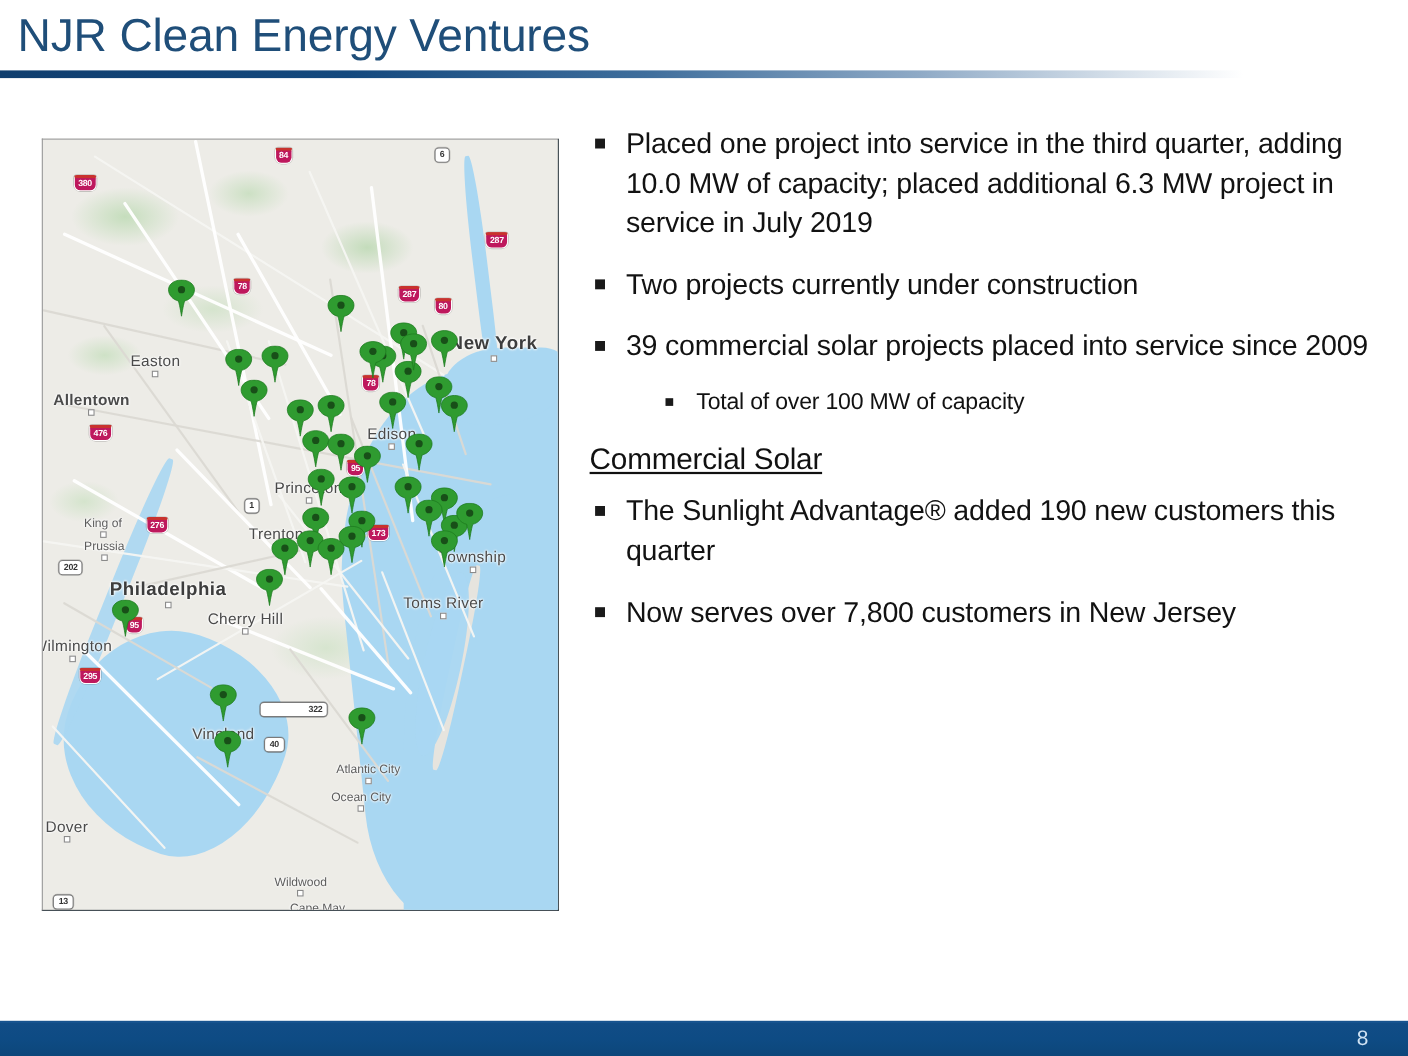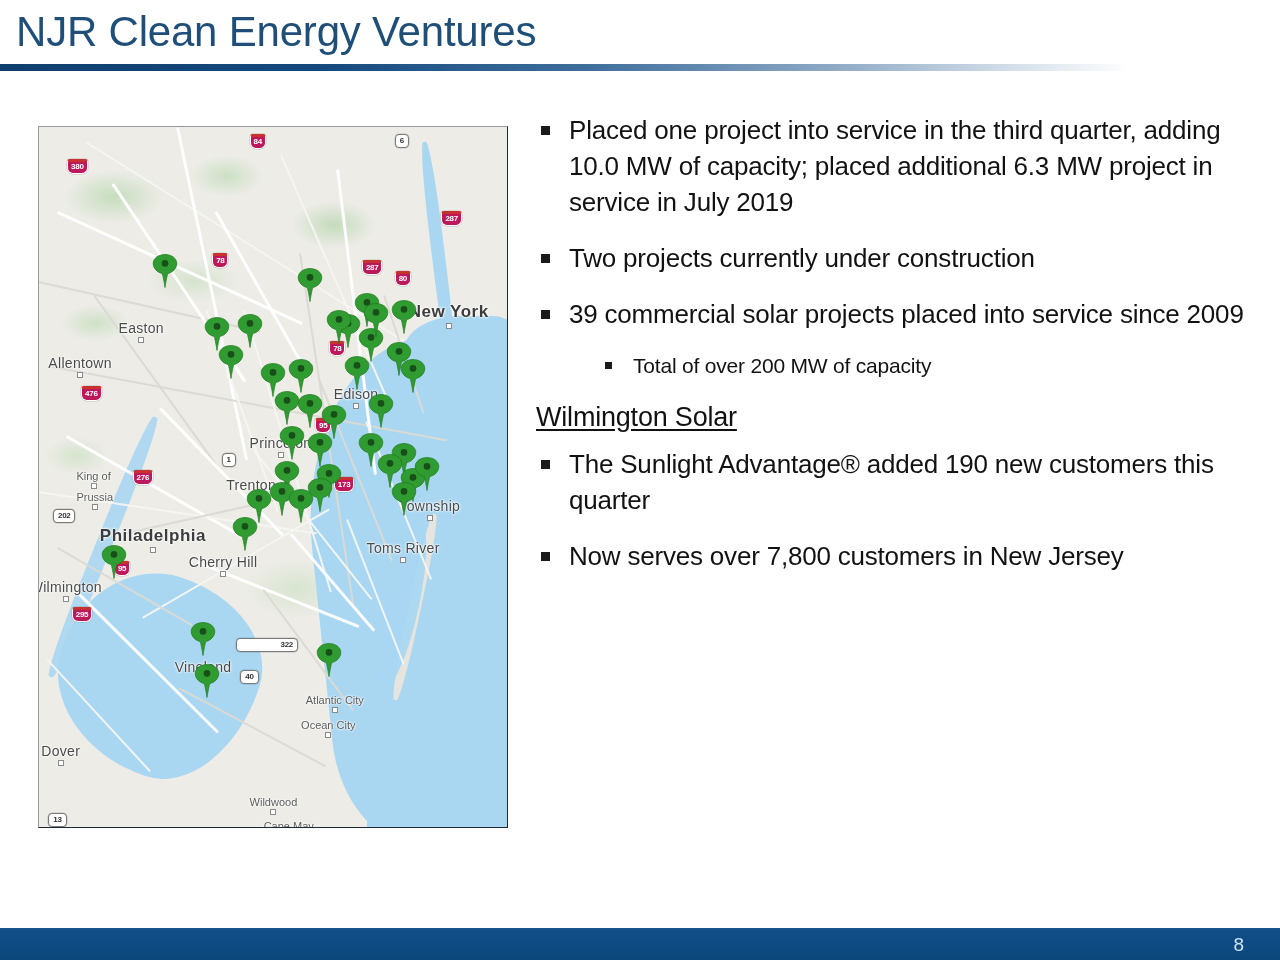--- a/index.html
+++ b/index.html
@@ -316,21 +316,21 @@
       <div class="shield us" style="left: 3%; top: 54.5%;">202</div>
       <div class="shield" style="left: 63%; top: 50%;">173</div>
       <div class="shield" style="left: 16%; top: 62%;">95</div>
       <div class="shield" style="left: 7%; top: 68.5%;">295</div>
       <div class="shield us" style="left: 42%; top: 73%; padding-left: 44px;">322</div>
       <div class="shield us" style="left: 43%; top: 77.5%;">40</div>
       <div class="shield us" style="left: 2%; top: 98%;">13</div>
     </div>
   <div id="city-layer">
       <div class="city mid" style="left: 17%; top: 27.5%;"><span>Easton</span><span class="dot"></span></div>
-      <div class="city mid" style="left: 2%; top: 32.5%;"><span>Allentown</span><span class="dot"></span></div>
+      <div class="city mid" style="left: 2%; top: 32.5%; font-weight: bold;"><span>Allentown</span><span class="dot"></span></div>
       <div class="city big" style="left: 79%; top: 25%;"><span>New York</span><span class="dot"></span></div>
       <div class="city mid" style="left: 63%; top: 37%;"><span>Edison</span><span class="dot"></span></div>
       <div class="city mid" style="left: 45%; top: 44%;"><span>Princeton</span><span class="dot"></span></div>
       <div class="city mid" style="left: 40%; top: 50%;"><span>Trenton</span><span class="dot"></span></div>
       <div class="city " style="left: 8%; top: 49%;"><span>King of</span><span class="dot"></span></div>
       <div class="city " style="left: 8%; top: 52%;"><span>Prussia</span><span class="dot"></span></div>
       <div class="city big" style="left: 13%; top: 57%;"><span>Philadelphia</span><span class="dot"></span></div>
       <div class="city mid" style="left: 32%; top: 61%;"><span>Cherry Hill</span><span class="dot"></span></div>
       <div class="city mid" style="left: -2%; top: 64.5%;"><span>Wilmington</span><span class="dot"></span></div>
       <div class="city mid" style="left: 77%; top: 53%;"><span>Township</span><span class="dot"></span></div>
@@ -577,21 +577,21 @@
           <circle cx="13" cy="9.4" r="3.3" fill="#184F18"></circle>
         </svg>
       </div>
     </div>
 </div>
 
 <div id="content">
     <div class="bullet"><span class="sq"></span><span>Placed one project into service in the third quarter, adding 10.0 MW of capacity; placed additional 6.3 MW project in service in July 2019</span></div>
     <div class="bullet"><span class="sq"></span><span>Two projects currently under construction</span></div>
     <div class="bullet"><span class="sq"></span><span>39 commercial solar projects placed into service since 2009</span></div>
-    <div class="bullet sub sub2"><span class="sq"></span><span>Total of over 200 MW of capacity</span></div>
-    <div class="section-head" style="margin-top: 22px;">Wilmington Solar</div>
+    <div class="bullet sub sub2"><span class="sq"></span><span>Total of over 100 MW of capacity</span></div>
+    <div class="section-head" style="margin-top: 22px;">Commercial Solar</div>
     <div class="bullet"><span class="sq"></span><span>The Sunlight Advantage® added 190 new customers this quarter</span></div>
     <div class="bullet"><span class="sq"></span><span>Now serves over 7,800 customers in New Jersey</span></div>
   </div>
 
 <div id="footer-bar">
   <div id="page-number">8</div>
 </div>
 
 </body></html>

